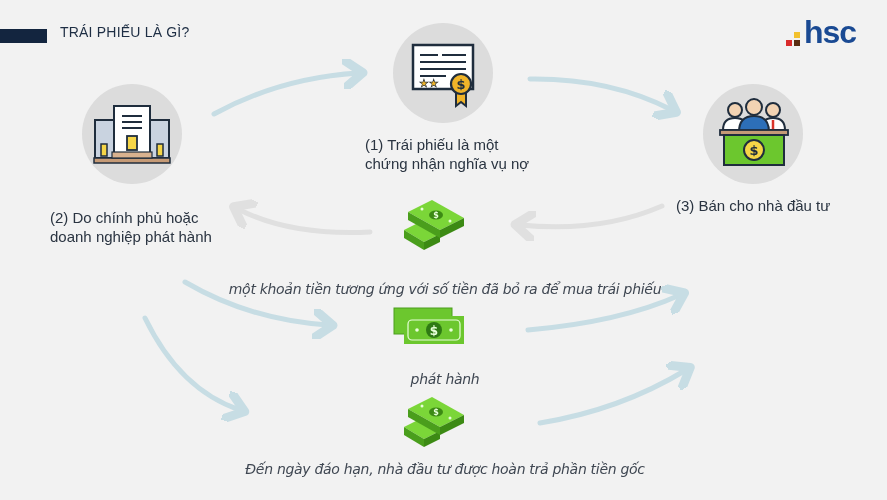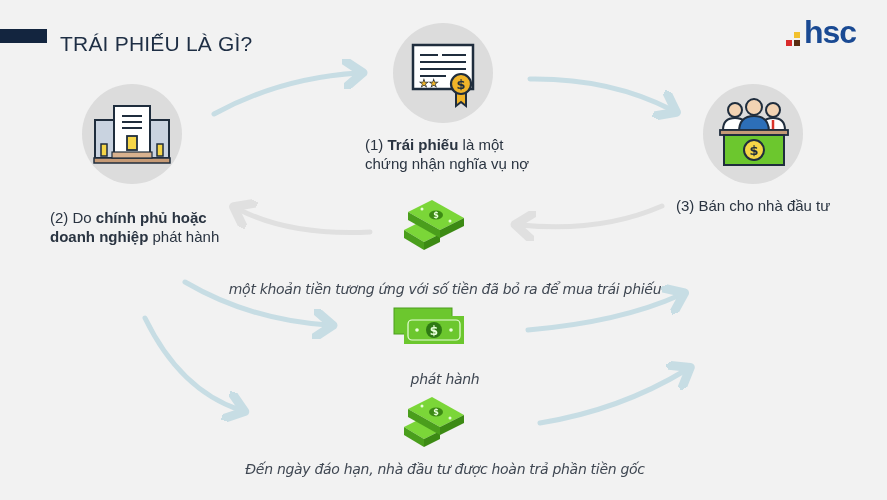--- a/index.html
+++ b/index.html
@@ -1,25 +1,25 @@
 <!DOCTYPE html>
 <html><head>
 <meta charset="utf-8">
 <style>
   html, body { margin:0; padding:0; }
   body { width:887px; height:500px; background:#f2f2f2; position:relative; overflow:hidden;
          font-family:"Liberation Sans", sans-serif; color:#2a3441; }
   .title-bar { position:absolute; left:0; top:29px; width:47px; height:14px; background:#13253f; }
-  .title { position:absolute; left:60px; top:32px; font-size:21px; color:#1e2e44; letter-spacing:0.2px; }
+  .title { position:absolute; left:60px; top:24px; font-size:14px; color:#1e2e44; letter-spacing:0.2px; }
   .logo { position:absolute; left:786px; top:20px; height:32px; }
   .logo .sq { position:absolute; width:6px; height:6px; }
   .logo .txt { position:absolute; left:18px; top:-6px; font-family:"Liberation Sans", sans-serif; font-weight:bold; font-size:32px; color:#1a4a93; letter-spacing:-1px; }
   .circle { position:absolute; border-radius:50%; background:#dcdcdc; }
   .label { position:absolute; font-size:15px; line-height:19px; color:#2a3441; }
-  .label b { font-weight:bold; }
+  .label b { font-weight:normal; }
   .caption { position:absolute; font-style:italic; font-size:14px; line-height:18px; color:#3f4752; text-align:center; font-family:"DejaVu Sans", sans-serif; letter-spacing:-0.3px; }
   svg.arrows { position:absolute; left:0; top:0; }
   .icon { position:absolute; }
 </style>
 </head>
 <body>
 
 <div class="title-bar"></div>
 <div class="title">TRÁI PHIẾU LÀ GÌ?</div>
 

